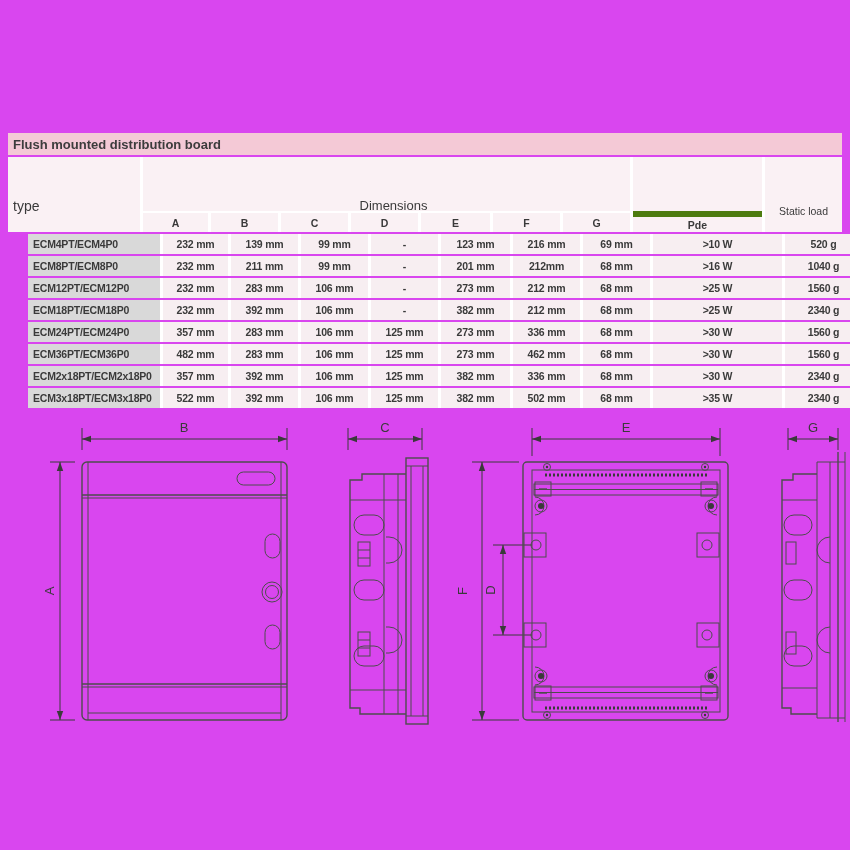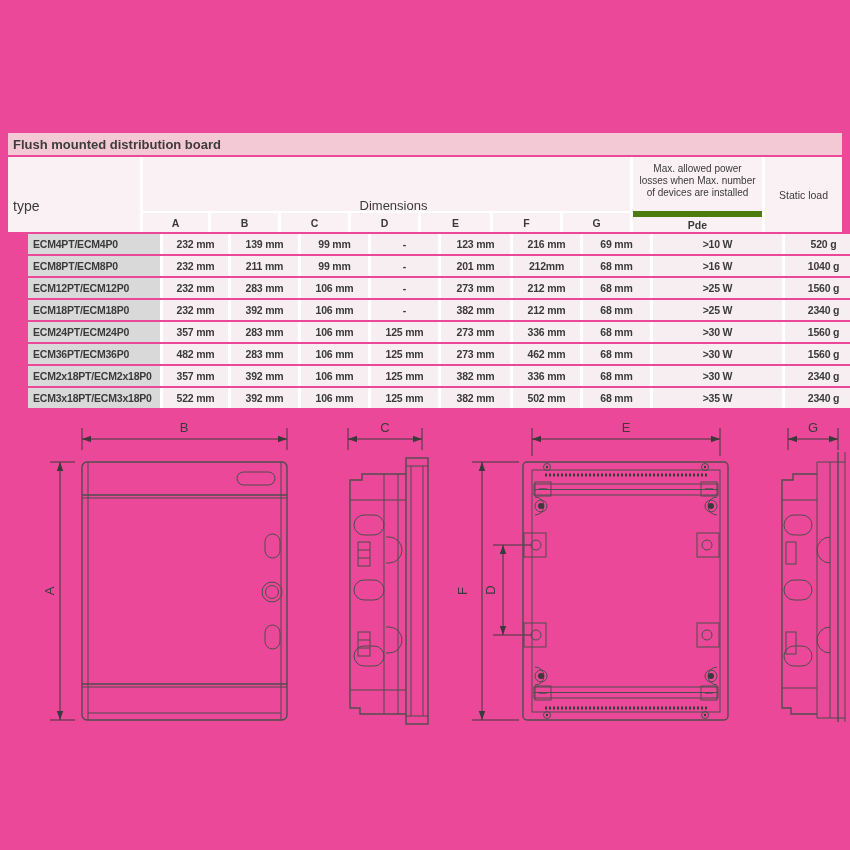--- a/index.html
+++ b/index.html
@@ -1,21 +1,21 @@
 <!DOCTYPE html>
 <html style="--title-band-pink: #f4c9d6; --header-bg: #faf1f4; --cell-bg: #f7eef1; --type-cell-bg: #d9d9d9; --text-dark: #3a3a3a; --line: #4d4d4d;"><head>
 <meta charset="utf-8">
 <style>
   html,body{margin:0;padding:0;}
   body{
     width:850px;height:850px;background:#ffffff;
     font-family:"Liberation Sans", sans-serif;
     color:var(--text-dark,#3a3a3a);
   }
-  .sheet{position:relative;width:850px;height:850px;overflow:hidden;background:#ec4899;}
+  .sheet{position:relative;width:850px;height:850px;overflow:hidden;background:#d946ef;}
 
   
   .tablewrap{position:absolute;left:8px;top:133px;width:834px;}
   .titlebar{
     height:22px;background:var(--title-band-pink,#f4c9d6);
     display:flex;align-items:center;padding-left:5px;box-sizing:border-box;
     font-weight:bold;font-size:13px;color:#3c3c3c;letter-spacing:0;
   }
   .thead{position:relative;height:75px;background:var(--header-bg,#faf1f4);margin-top:2px;}
   .vsep{position:absolute;top:0;width:3px;height:75px;background:#fff;}
@@ -23,21 +23,21 @@
   .dims-h{position:absolute;left:135px;width:487px;top:41px;text-align:center;font-size:13px;margin-left:7px;}
   .letters{position:absolute;left:135px;bottom:0;width:487px;height:21px;display:grid;
            grid-template-columns:65px 70px 70px 70px 72px 70px 70px;}
   .letters .lc{border-top:2px solid #fff;display:flex;align-items:center;justify-content:center;
                font-size:10.5px;font-weight:bold;box-sizing:border-box;}
   .letters .lc + .lc{border-left:3px solid #fff;}
   .pde-h{position:absolute;left:625px;width:129px;top:6px;text-align:center;font-size:10px;line-height:12px;}
   .pde-sub{position:absolute;left:625px;width:129px;bottom:0;height:21px;border-top:6px solid #4d7c0f;
            box-sizing:border-box;display:flex;align-items:center;justify-content:center;
            font-size:10.5px;font-weight:bold;}
-  .static-h{position:absolute;left:757px;width:77px;top:0;height:75px;display:flex;
+  .static-h{position:absolute;left:757px;width:77px;top:16px;height:75px;display:flex;
             align-items:center;justify-content:center;text-align:center;font-size:10.5px;}
   .tbody{margin-top:2px;}
   .trow{display:grid;grid-template-columns:132px 68px 70px 70px 70px 72px 70px 70px 132px 80px;
         height:20px;margin-bottom:2px;padding-left:20px;}
   .trow:last-child{margin-bottom:8px;}
   .cell{display:flex;align-items:center;box-sizing:border-box;font-size:10.5px;font-weight:bold;}
   .tcell{background:var(--type-cell-bg,#d9d9d9);padding-left:5px;letter-spacing:-0.2px;}
   .vcell{background:var(--cell-bg,#f7eef1);justify-content:center;border-left:3px solid #fff;letter-spacing:-0.2px;}
 
   
@@ -71,25 +71,20 @@
       <div class="letters">
         <div class="lc">A</div>
         <div class="lc">B</div>
         <div class="lc">C</div>
         <div class="lc">D</div>
         <div class="lc">E</div>
         <div class="lc">F</div>
         <div class="lc">G</div>
       </div>
 
-      <div class="pde-h">
-        <div>Max. allowed power</div>
-        <div>losses when Max. number</div>
-        <div>of devices are installed</div>
-      </div>
       <div class="pde-sub">Pde</div>
       <div class="static-h">Static load</div>
     </div>
 
     <div class="tbody">
         <div class="trow">
           <div class="cell tcell">ECM4PT/ECM4P0</div>
           <div class="cell vcell">232 mm</div>
           <div class="cell vcell">139 mm</div>
           <div class="cell vcell">99 mm</div>

